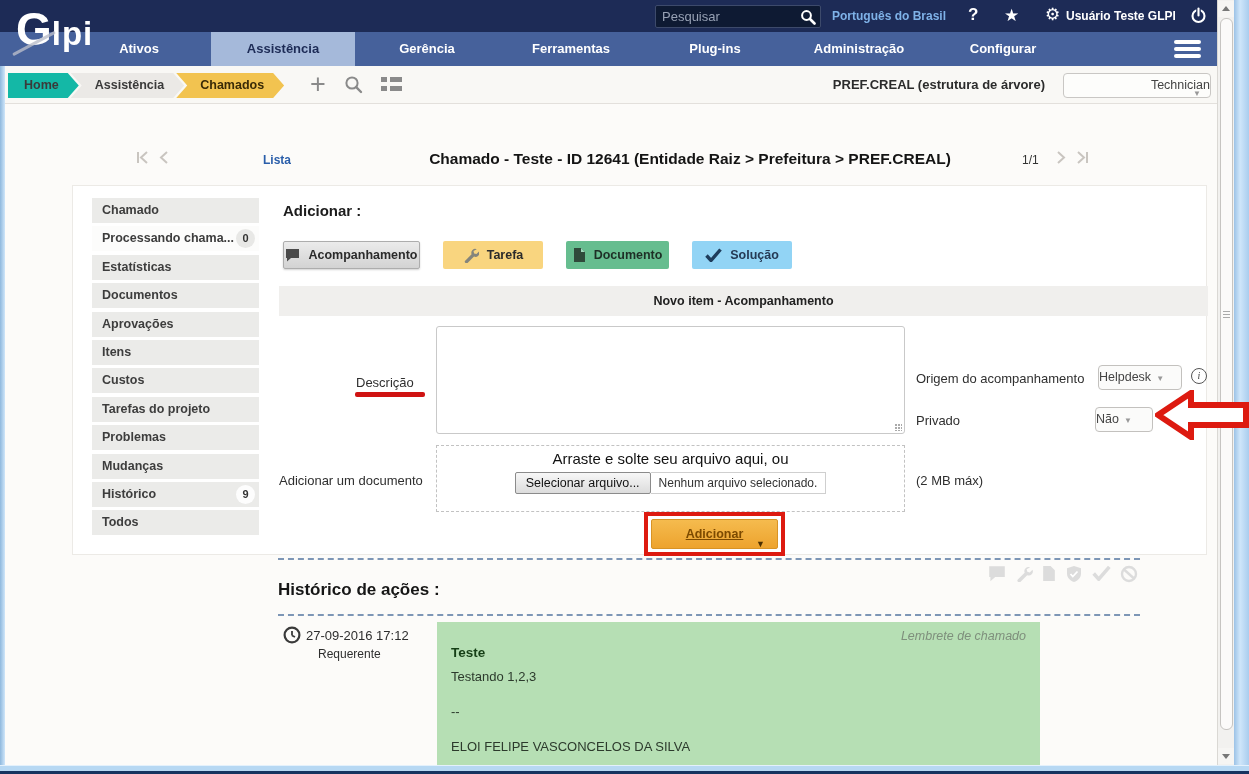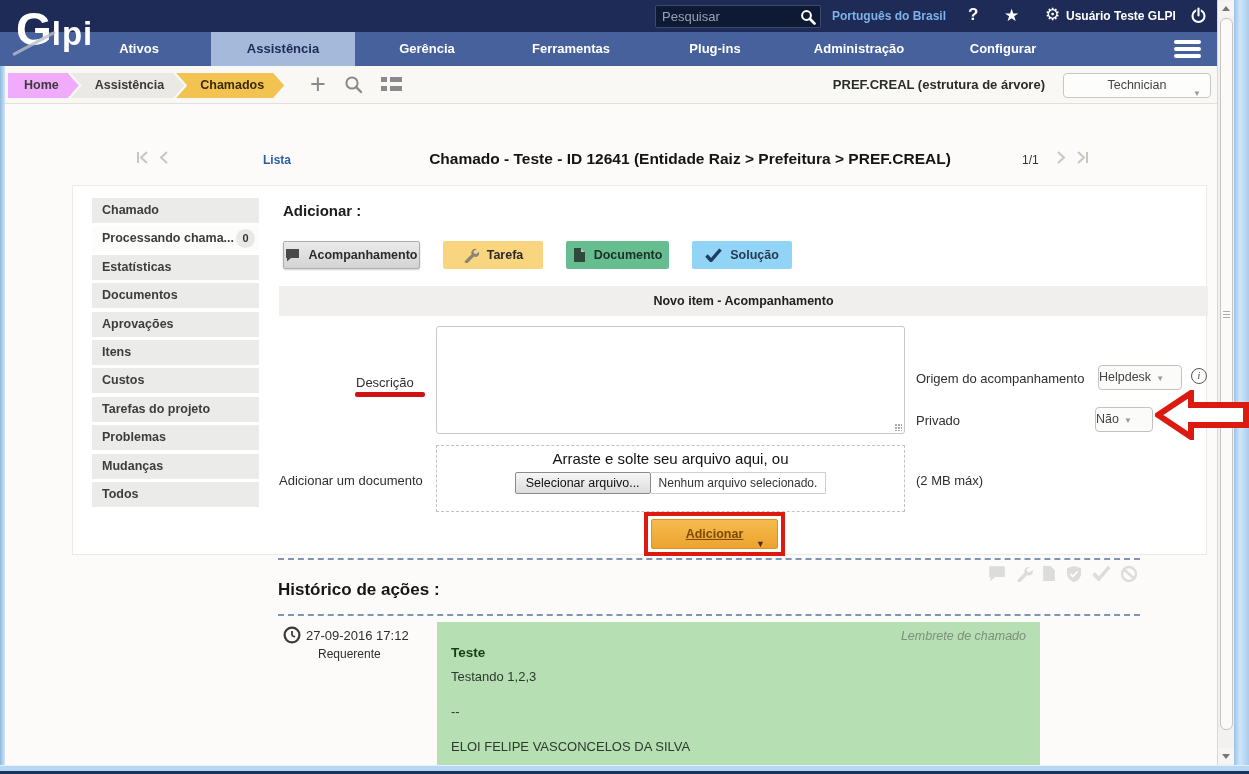--- a/index.html
+++ b/index.html
@@ -28,36 +28,36 @@
   .top-power { position:absolute; left:1190px; top:7px; cursor:pointer; }
 
   .nav-item { width:144px; text-align:center; line-height:34px; color:#fff; font-weight:bold; font-size:13px; cursor:pointer; }
   .nav-item.active { background:#a5b9da; color:#1d2b56; }
   .hamburger { margin-left:auto; margin-right:16px; align-self:center; cursor:pointer; }
   .hamburger div { width:27px; height:4px; background:#fff; border-radius:2px; margin:3px 0; }
 
   
   .subbar { position:absolute; left:0; top:66px; width:1217px; height:38px; background:#f9f8f5; border-bottom:1px solid #e3e0dc; z-index:4; }
   .crumbs { position:absolute; left:8px; top:7px; display:flex; height:25px; }
-  .crumb { height:25px; line-height:25px; font-size:12.5px; font-weight:bold; color:#3a3a3a; background:#f0abfc; padding:0 20px 0 16px; cursor:pointer;
+  .crumb { height:25px; line-height:25px; font-size:12.5px; font-weight:bold; color:#3a3a3a; background:#14b8a6; padding:0 20px 0 16px; cursor:pointer;
            clip-path:polygon(0 0, calc(100% - 11px) 0, 100% 50%, calc(100% - 11px) 100%, 0 100%); }
   .crumb + .crumb { margin-left:-8px; padding-left:24px;
            clip-path:polygon(0 0, calc(100% - 11px) 0, 100% 50%, calc(100% - 11px) 100%, 0 100%, 11px 50%); }
   .crumb.c2 { background:#ebe9e6; }
   .crumb.active { background:#f2c350; color:#3a2b07; }
   .sub-icons { position:absolute; left:310px; top:6px; display:flex; align-items:center; gap:18px; }
   .plus-ic { font-size:27px; font-weight:300; color:#8a8a8a; line-height:24px; cursor:pointer; }
   .listic { width:21px; height:15px; position:relative; cursor:pointer; }
   .listic i { position:absolute; background:#8a8a8a; }
   .listic .sq1 { left:0; top:0; width:6px; height:5px; }
   .listic .br1 { left:9px; top:0; width:12px; height:5px; }
   .listic .sq2 { left:0; top:9px; width:6px; height:5px; }
   .listic .br2 { left:9px; top:9px; width:12px; height:5px; }
   .entity-label { position:absolute; right:172px; top:11px; font-weight:bold; font-size:13px; color:#2b2b2b; }
-  .profile-select { position:absolute; right:6px; top:7px; width:148px; height:25px; border:1px solid #c9c7c4; border-radius:4px; background:#fdfdfb; text-align:center; line-height:23px; font-size:12.5px; color:#444; cursor:pointer; }
+  .profile-select { position:absolute; right:6px; top:7px; width:148px; height:25px; border:1px solid #c9c7c4; border-radius:4px; background:#fdfdfb; text-align:right; line-height:23px; font-size:12.5px; color:#444; cursor:pointer; }
   .profile-select .arr { position:absolute; right:9px; top:8px; color:#999; font-size:8px; }
 
   
   .titlebar { position:absolute; left:0; top:104px; width:1217px; height:81px; background:#fcfbf9; }
   .pg-left { position:absolute; left:136px; top:46px; display:flex; gap:9px; }
   .pg-right { position:absolute; left:1056px; top:46px; display:flex; gap:9px; }
   .lista { position:absolute; left:263px; top:49px; color:#2a5eaa; font-weight:bold; font-size:12px; cursor:pointer; }
   .main-title { position:absolute; left:400px; top:44px; width:580px; text-align:center; font-weight:bold; font-size:15.5px; color:#141414; line-height:22px; }
   .pg-pos { position:absolute; left:1022px; top:49px; font-size:12px; color:#333; }
 
@@ -231,20 +231,21 @@
       <div class="side-item"><span>Chamado</span></div>
       <div class="side-item selected"><span>Processando chama...</span><span class="side-badge">0</span></div>
       <div class="side-item"><span>Estatísticas</span></div>
       <div class="side-item"><span>Documentos</span></div>
       <div class="side-item"><span>Aprovações</span></div>
       <div class="side-item"><span>Itens</span></div>
       <div class="side-item"><span>Custos</span></div>
       <div class="side-item"><span>Tarefas do projeto</span></div>
       <div class="side-item"><span>Problemas</span></div>
       <div class="side-item"><span>Mudanças</span></div>
+      <div class="side-item"><span>Histórico</span><span class="side-badge">9</span></div>
       <div class="side-item"><span>Todos</span></div>
     </div>
 
     <div class="content">
       <div class="add-heading">Adicionar :</div>
       <div class="add-btn-row">
         <div class="add-btn followup">
           <svg width="15" height="14" viewBox="0 0 15 14">
               <path d="M1 1h13v9H6l-4 3.4V10H1z" fill="#4a4a4a"></path>
             </svg>

